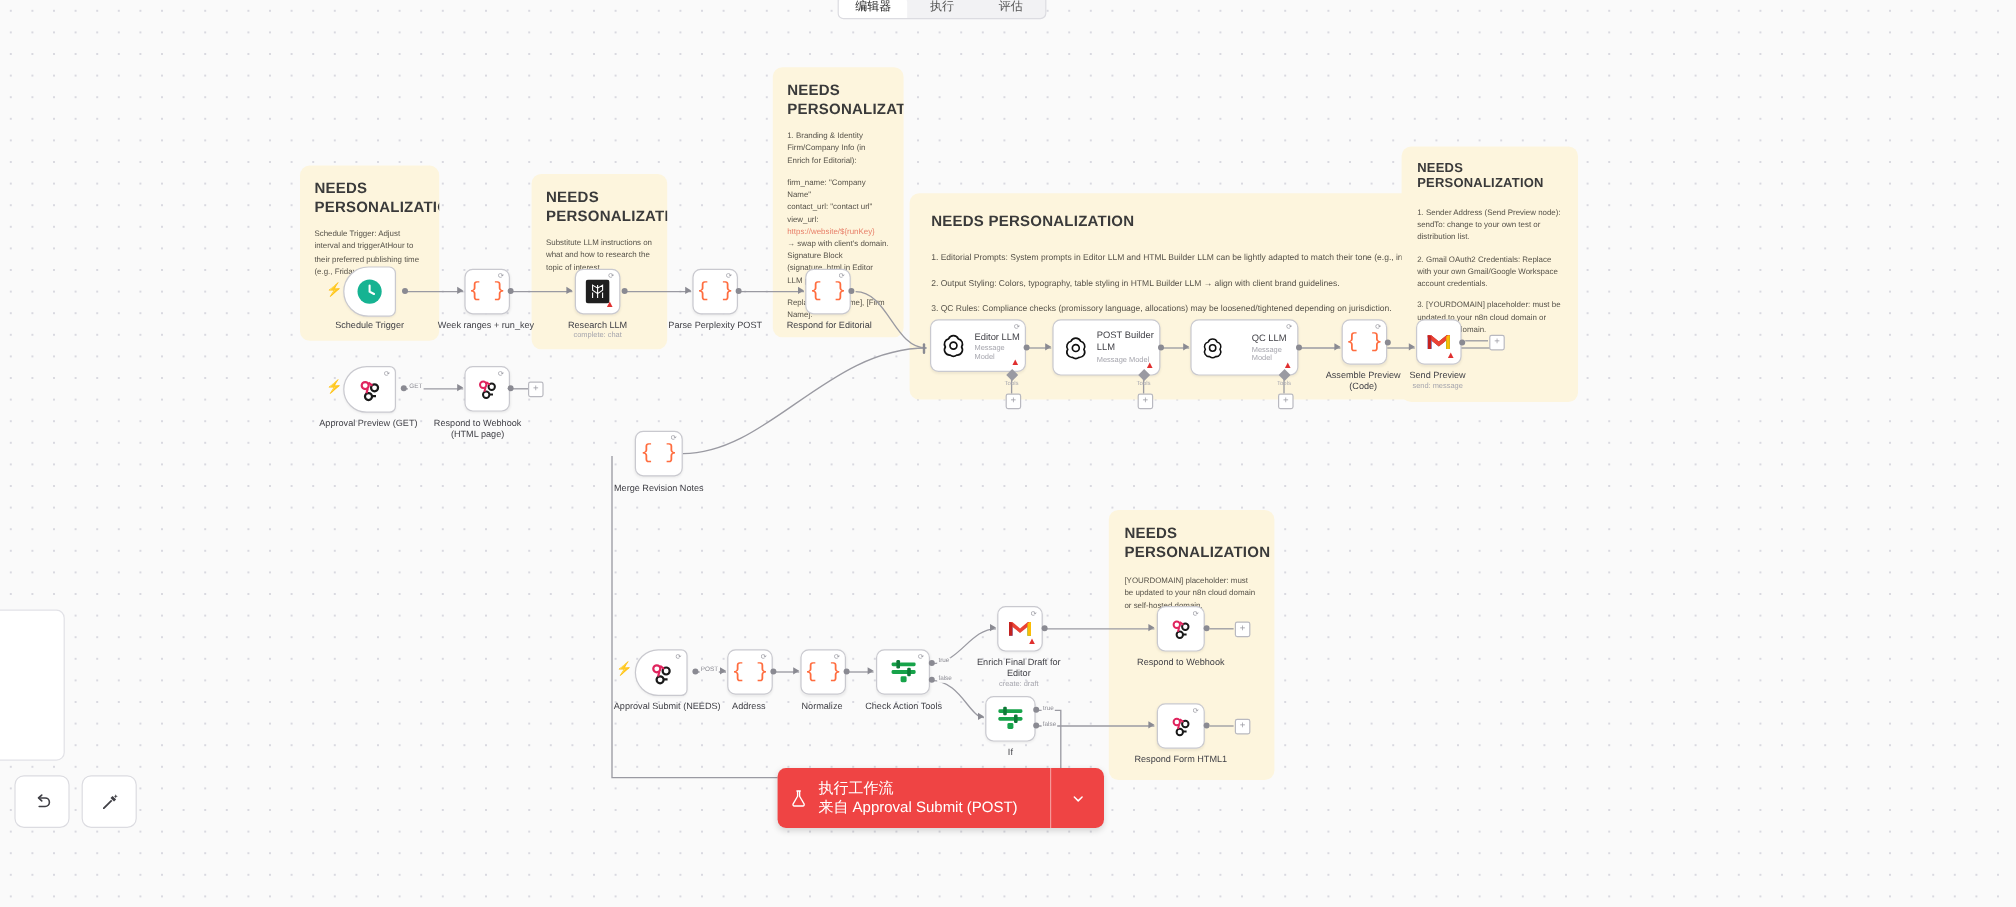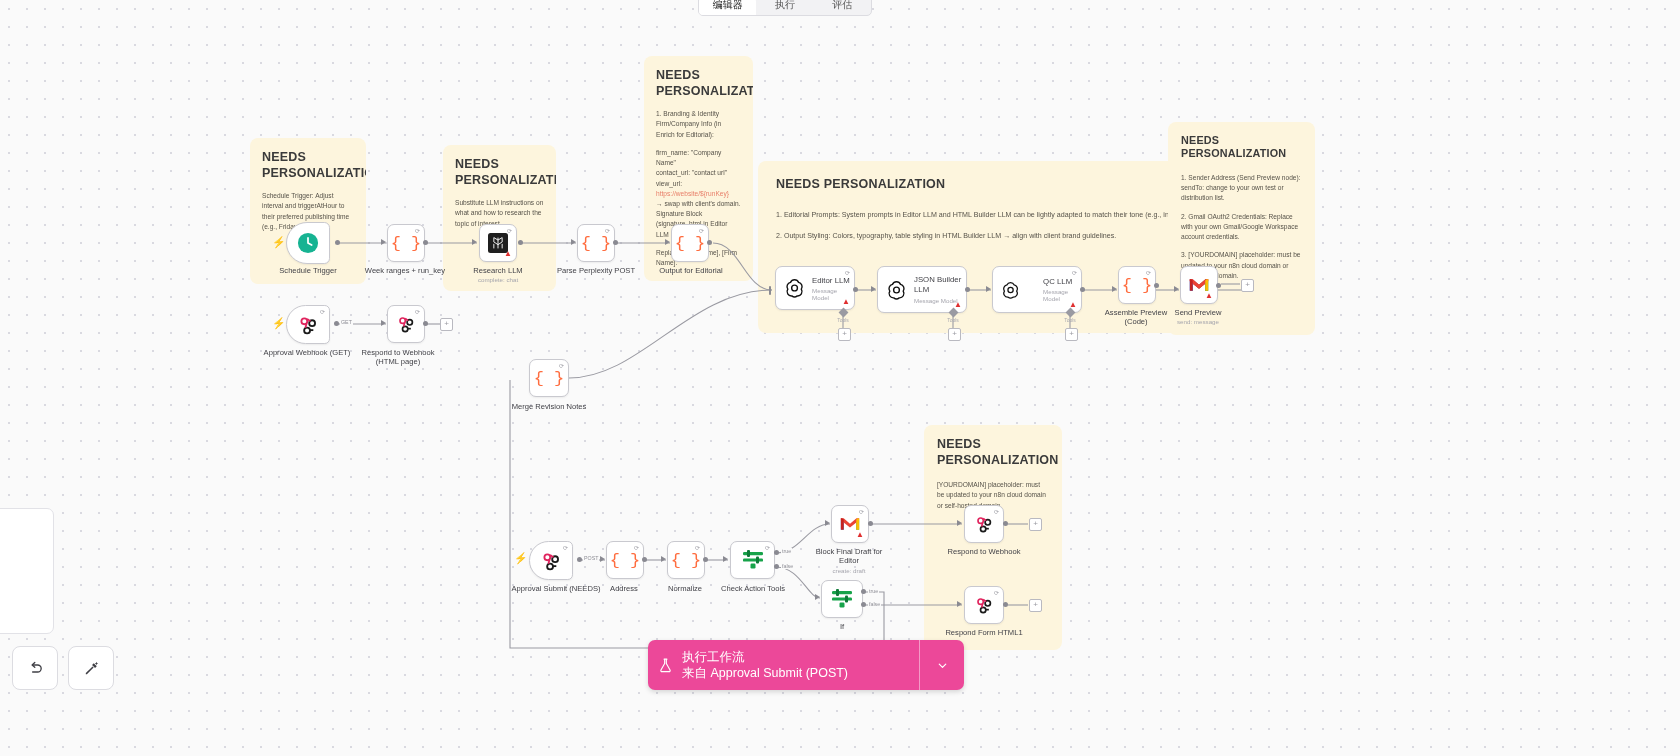--- a/index.html
+++ b/index.html
@@ -90,22 +90,22 @@
   }
   .sqbtn{
     position:absolute;width:44px;height:42px;background:#fff;
     border:1px solid #dcdce1;border-radius:8px;
     display:flex;align-items:center;justify-content:center;
     color:#3f3f45;
   }
 
   
   .exec-banner{
-    position:absolute;left:648px;top:640px;width:316px;height:50px;
-    background:#ec4899;border-radius:7px;display:flex;align-items:center;
+    position:absolute;left:648px;top:640px;width:272px;height:50px;
+    background:#ef4444;border-radius:7px;display:flex;align-items:center;
     color:#fff;box-shadow:0 2px 5px rgba(0,0,0,.15);
   }
   .exec-icon{width:34px;display:flex;align-items:center;justify-content:center;font-size:15px;}
   .exec-text{flex:1;font-size:12.5px;line-height:1.32;white-space:pre-line;}
   .exec-caret{
     width:44px;height:100%;border-left:1px solid rgba(255,255,255,.45);
     display:flex;align-items:center;justify-content:center;font-size:13px;
   }
 </style>
 </head>
@@ -140,20 +140,21 @@
 view_url:</div>
     <div class="sticky-body sticky-link">https://website/${runKey}</div>
     <div class="sticky-body">→ swap with client's domain. Signature Block (signature_html in Editor LLM prompt):</div>
     <div class="sticky-body" style="margin-top:8px;">Replace [Your Name], [Firm Name].</div>
   </div>
 
   <div class="sticky" style="left:758px;top:161px;width:557px;height:172px;padding:16px 18px;">
     <div class="sticky-title" style="font-size:12.5px;margin-bottom:16px;">NEEDS PERSONALIZATION</div>
     <div class="sticky-body big">1. Editorial Prompts: System prompts in Editor LLM and HTML Builder LLM can be lightly adapted to match their tone (e.g., institutional vs. retail audience).</div>
     <div class="sticky-body big" style="margin-top:9px;">2. Output Styling: Colors, typography, table styling in HTML Builder LLM → align with client brand guidelines.</div>
+    <div class="sticky-body big" style="margin-top:9px;">3. QC Rules: Compliance checks (promissory language, allocations) may be loosened/tightened depending on jurisdiction.</div>
   </div>
 
   <div class="sticky" style="left:1168px;top:122px;width:147px;height:213px;padding:12px 13px;">
     <div class="sticky-title" style="font-size:10.8px;margin-bottom:12px;">NEEDS PERSONALIZATION</div>
     <div class="sticky-body">1. Sender Address (Send Preview node): sendTo: change to your own test or distribution list.</div>
     <div class="sticky-body" style="margin-top:8px;">2. Gmail OAuth2 Credentials: Replace with your own Gmail/Google Workspace account credentials.</div>
     <div class="sticky-body" style="margin-top:8px;">3. [YOURDOMAIN] placeholder: must be updated to your n8n cloud domain or self-hosted domain.</div>
   </div>
 
   <div class="sticky" style="left:924px;top:425px;width:138px;height:225px;padding:12px 13px;">
@@ -255,21 +256,21 @@
     <div class="node-label" style="left:596px;top:266px;">Parse Perplexity POST</div>
   </div>
 
   <div class="node-w">
     <div class="arrow" style="left:665px;top:239px;"></div>
     <div class="node" style="left:671px;top:224px;width:38px;height:38px;">
       <span style="color:#ff6d3f;font-size:17px;font-family:'Liberation Mono',monospace;">{&nbsp;}</span>
       <span class="pin-icon">⟳</span>
     </div>
     <div class="dot" style="left:707px;top:240px;"></div>
-    <div class="node-label" style="left:691px;top:266px;">Output for Editorial</div>
+    <div class="node-label" style="left:691px;top:266px;">Respond for Editorial</div>
   </div>
 
   <div class="node-w">
     <div class="inbar" style="left:769px;top:286px;"></div>
     <div class="node" style="left:775px;top:266px;width:80px;height:44px;justify-content:flex-start;padding-left:8px;">
       <svg width="22" height="22" viewBox="0 0 24 24">
         <path d="M12 2.6a5 5 0 0 1 4.6 3 5 5 0 0 1 3.1 7.7 5 5 0 0 1-4.6 7.7 5 5 0 0 1-6.2 0A5 5 0 0 1 4.3 13.3 5 5 0 0 1 7.4 5.6a5 5 0 0 1 4.6-3z" fill="none" stroke="#111" stroke-width="1.6"></path>
         <circle cx="12" cy="12" r="3.3" fill="none" stroke="#111" stroke-width="1.6"></circle>
       </svg>
       <div style="margin-left:7px;">
@@ -286,21 +287,21 @@
   </div>
 
   <div class="node-w">
     <div class="arrow" style="left:871px;top:286px;"></div>
     <div class="node" style="left:877px;top:266px;width:90px;height:47px;justify-content:flex-start;padding-left:8px;">
       <svg width="22" height="22" viewBox="0 0 24 24">
         <path d="M12 2.6a5 5 0 0 1 4.6 3 5 5 0 0 1 3.1 7.7 5 5 0 0 1-4.6 7.7 5 5 0 0 1-6.2 0A5 5 0 0 1 4.3 13.3 5 5 0 0 1 7.4 5.6a5 5 0 0 1 4.6-3z" fill="none" stroke="#111" stroke-width="1.6"></path>
         <circle cx="12" cy="12" r="3.3" fill="none" stroke="#111" stroke-width="1.6"></circle>
       </svg>
       <div style="margin-left:7px;">
-        <div style="font-size:7.8px;color:#3f3f45;line-height:1.25;width:52px;">JSON Builder LLM</div>
+        <div style="font-size:7.8px;color:#3f3f45;line-height:1.25;width:52px;">POST Builder LLM</div>
         <div style="font-size:6.2px;color:#a5a5ad;margin-top:2px;">Message Model</div>
       </div>
       <span class="warn">▲</span>
     </div>
     <div class="dot" style="left:965px;top:287px;"></div>
     <div class="diamond" style="left:950px;top:309px;"></div>
     <div class="tool-label" style="left:933px;top:317px;">Tools</div>
     <div class="plus" style="left:948px;top:328px;">+</div>
   </div>
 
@@ -368,21 +369,21 @@
         <circle cx="16.5" cy="10" r="3.2" fill="none" stroke="#1a1a1a" stroke-width="2"></circle>
         <circle cx="11" cy="18" r="3.2" fill="none" stroke="#1a1a1a" stroke-width="2"></circle>
         <path d="M10.3 10.6 9.2 15" stroke="#e0245e" stroke-width="2" fill="none"></path>
         <path d="M14 17.6h3.8" stroke="#1a1a1a" stroke-width="2" fill="none"></path>
         <path d="M11 5.3 14.6 8" stroke="#e0245e" stroke-width="2" fill="none"></path>
       </svg>
       <span class="pin-icon">⟳</span>
     </div>
     <div class="dot" style="left:334px;top:321px;"></div>
     <div class="edge-label" style="left:340px;top:319px;">GET</div>
-    <div class="node-label" style="left:307px;top:348px;">Approval Webhook (GET)</div>
+    <div class="node-label" style="left:307px;top:348px;">Approval Preview (GET)</div>
   </div>
 
   <div class="node-w">
     <div class="arrow" style="left:381px;top:320px;"></div>
     <div class="node" style="left:387px;top:305px;width:38px;height:38px;">
       <svg width="20" height="20" viewBox="0 0 24 24">
         <circle cx="8" cy="8" r="3.2" fill="none" stroke="#e0245e" stroke-width="2"></circle>
         <circle cx="16.5" cy="10" r="3.2" fill="none" stroke="#1a1a1a" stroke-width="2"></circle>
         <circle cx="11" cy="18" r="3.2" fill="none" stroke="#1a1a1a" stroke-width="2"></circle>
         <path d="M10.3 10.6 9.2 15" stroke="#e0245e" stroke-width="2" fill="none"></path>
@@ -469,21 +470,21 @@
         <path d="M12 8.6 4.4 2.2H1v2.2L12 13.1 23 4.4V2.2h-3.2z" fill="#ea4335"></path>
         <path d="M1 4.4V16h3.6V7.1z" fill="#4285f4"></path>
         <path d="M23 4.4V16h-3.6V7.1z" fill="#34a853"></path>
         <path d="M1 2.2h1.6l1.9 1.4V16H1z" fill="#c5221f"></path>
         <path d="M23 2.2h-1.6l-1.9 1.4V16H23z" fill="#fbbc04"></path>
       </svg>
       <span class="pin-icon">⟳</span>
       <span class="warn">▲</span>
     </div>
     <div class="dot" style="left:868px;top:521px;"></div>
-    <div class="node-label" style="left:849px;top:547px;">Block Final Draft for
+    <div class="node-label" style="left:849px;top:547px;">Enrich Final Draft for
 Editor</div>
     <div class="node-sub" style="left:849px;top:567px;">create: draft</div>
   </div>
 
   <div class="node-w">
     <div class="arrow" style="left:815px;top:594px;"></div>
     <div class="node" style="left:821px;top:580px;width:42px;height:38px;">
       <svg width="24" height="22" viewBox="0 0 24 22">
         <rect x="2" y="3" width="20" height="3.2" rx="1.2" fill="#17a34a"></rect>
         <rect x="2" y="9.4" width="20" height="3.2" rx="1.2" fill="#17a34a"></rect>

